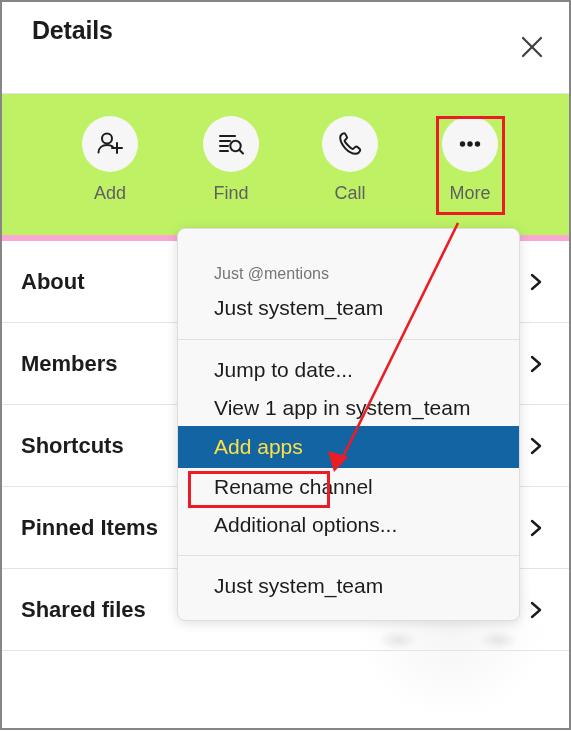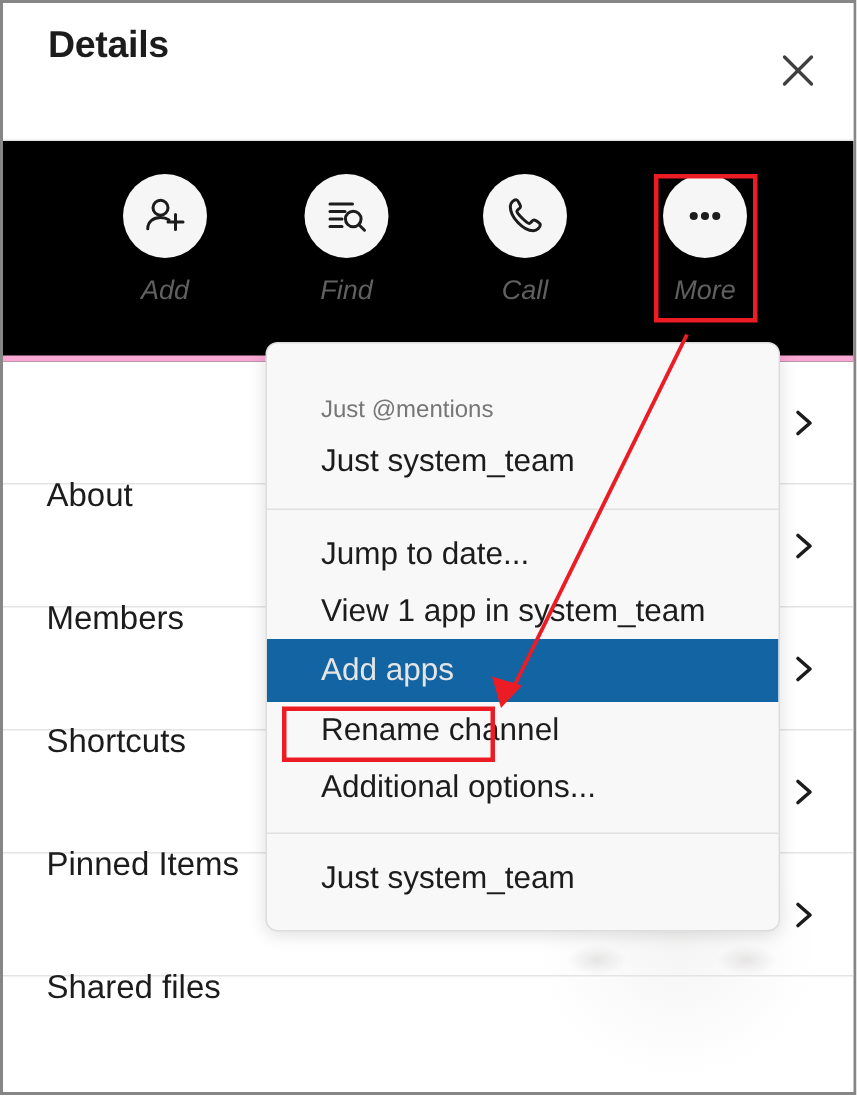--- a/index.html
+++ b/index.html
@@ -97,25 +97,24 @@
     height: 30px;
     cursor: pointer;
   }
 
   
   .actions {
     position: absolute;
     left: 0; right: 0;
     top: 92px;
     height: 147px;
-    border-bottom: 4px solid #f9a8d4;
-    box-sizing: border-box;
-    background: #000000;
+    border-bottom: 6px solid #f9a8d4;
+    box-sizing: border-box;
+    background: #bef264;
     z-index: 2;
-    font-style: italic;
   }
   .action {
     position: absolute;
     top: 22px;
     width: 80px;
     text-align: center;
     cursor: pointer;
   }
   .action .circle {
     width: 56px;
@@ -158,27 +157,26 @@
   }
   .row {
     position: absolute;
     left: 0; right: 0;
     height: 82px;
     border-bottom: 1px solid #e4e4e4;
     box-sizing: border-box;
   }
   .row-label {
     position: absolute;
-    left: 29px;
+    left: 19px;
     top: 50%;
     transform: translateY(-50%);
     font-size: 22px;
-    font-weight: normal;
+    font-weight: bold;
     color: #1d1c1d;
-    margin-top: 48px;
   }
   .row-chevron {
     position: absolute;
     right: 25px;
     top: 50%;
     transform: translateY(-50%);
     width: 16px;
     height: 22px;
   }
 
@@ -206,21 +204,21 @@
     cursor: pointer;
   }
   .menu-item .sub {
     display: block;
     font-size: 16px;
     color: #767676;
     margin-top: 16px;
   }
   .menu-item.highlight {
     background: #1264a3;
-    color: #e5e5e5;
+    color: #fde047;
     padding-top: 7px;
     padding-bottom: 7px;
   }
   .menu-sep {
     height: 1px;
     background: #e0e0e0;
     margin: 12px 0 11px 0;
   }
 
   

